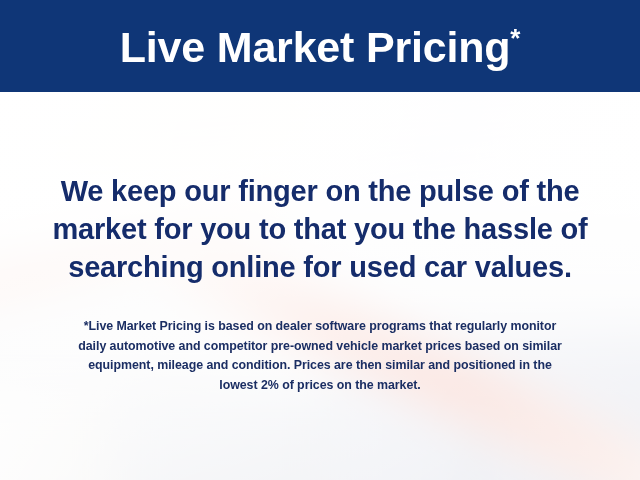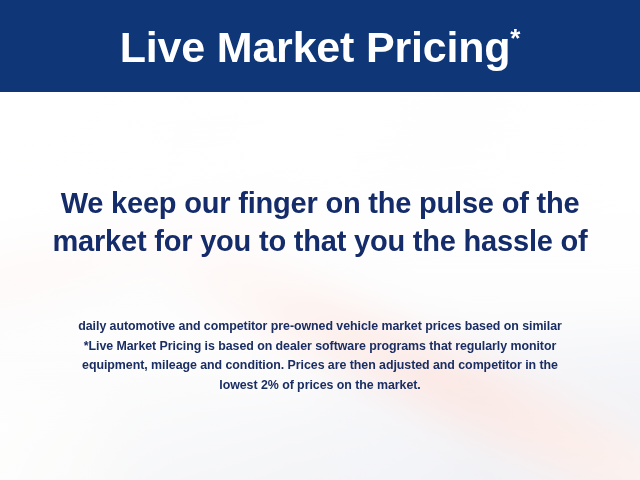--- a/index.html
+++ b/index.html
@@ -132,21 +132,21 @@
     font-size: 26px;
     vertical-align: super;
     line-height: 0;
     font-weight: bold;
   }
 
   
   .headline {
     position: absolute;
     left: 0;
-    top: 184px;
+    top: 172px;
     width: 640px;
     text-align: center;
     color: #152c6b;
     font-family: "Liberation Sans", sans-serif;
     font-size: 29px;
     font-weight: bold;
     line-height: 38px;
     letter-spacing: -0.2px;
   }
   .headline .hl-line {
@@ -191,22 +191,23 @@
     <div class="photo-wash"></div>
   </div>
 
   <div class="header-bar">
     <h1 class="header-title"><span>Live Market Pricing</span><span class="ast">*</span></h1>
   </div>
 
   <div class="headline">
     <span class="hl-line">We keep our finger on the pulse of the</span>
     <span class="hl-line">market for you to that you the hassle of</span>
+    <span class="hl-line">searching online for used car values.</span>
   </div>
 
   <div class="footnote">
+    <span class="fn-line">*Live Market Pricing is based on dealer software programs that regularly monitor</span>
     <span class="fn-line">daily automotive and competitor pre-owned vehicle market prices based on similar</span>
-    <span class="fn-line">*Live Market Pricing is based on dealer software programs that regularly monitor</span>
-    <span class="fn-line">equipment, mileage and condition. Prices are then adjusted and competitor in the</span>
+    <span class="fn-line">equipment, mileage and condition. Prices are then similar and positioned in the</span>
     <span class="fn-line">lowest 2% of prices on the market.</span>
   </div>
 
 </div>
 
 </body></html>

